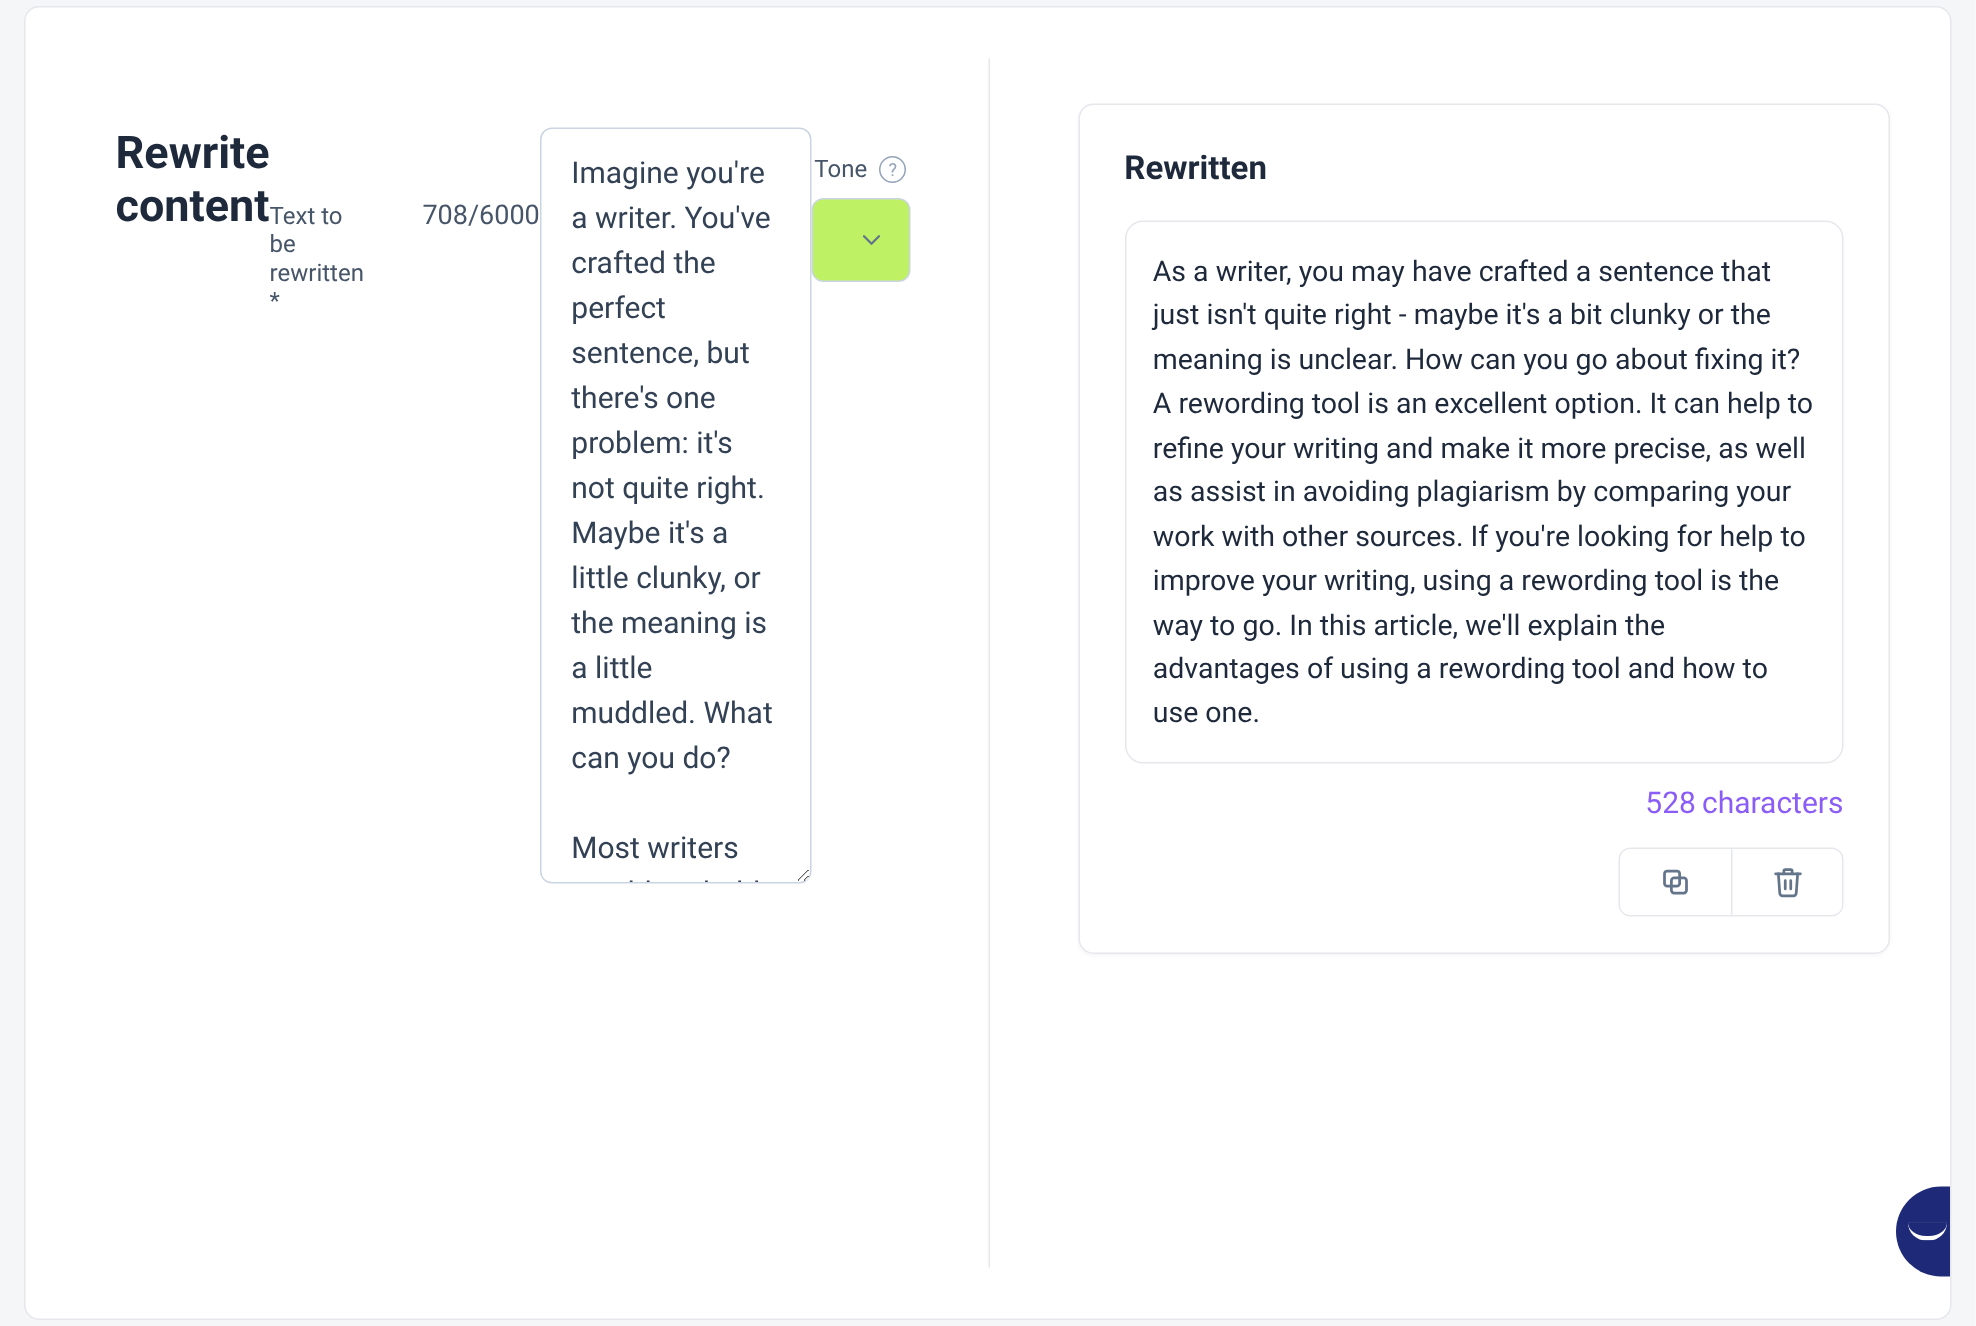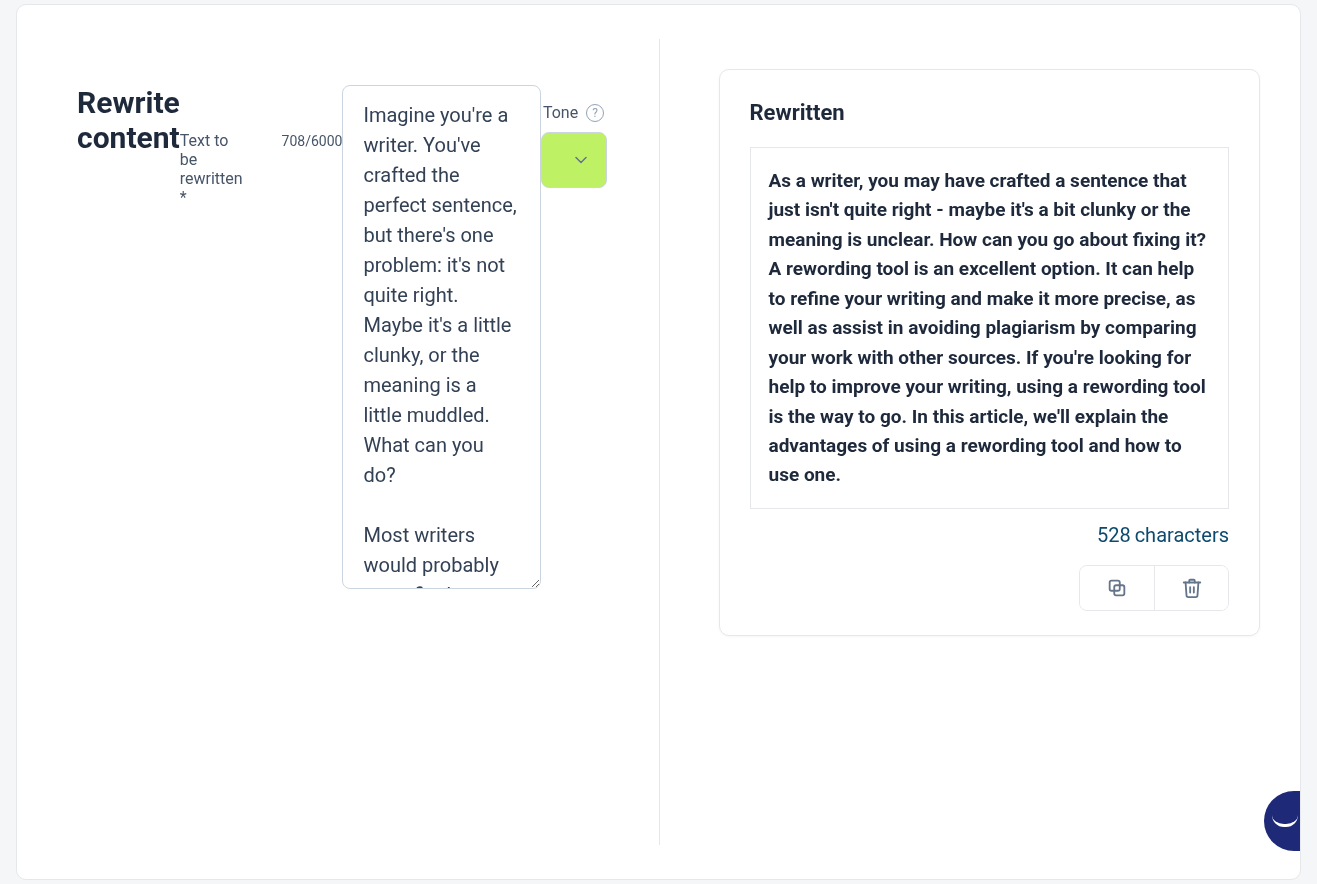--- a/index.html
+++ b/index.html
@@ -44,21 +44,21 @@
     justify-content: space-between;
     align-items: baseline;
     margin-bottom: 8px;
     gap: 39px;
   }
   .field-label {
     font-size: 16px;
     color: #475569;
   }
   .char-counter {
-    font-size: 14px;
+    font-size: 18px;
     color: #475569;
     margin-top: 48px;
   }
   .input-textarea {
     width: 100%;
     height: 504px;
     border: 1px solid #cbd5e1;
     border-radius: 8px;
     padding: 14px 20px;
     font-family: inherit;
@@ -124,33 +124,32 @@
     box-shadow: 0 1px 3px rgba(0,0,0,0.04);
   }
   .output-title {
     font-size: 22px;
     font-weight: 700;
     color:#1e293b;
     margin-bottom: 22px;
   }
   .output-box {
     border: 1px solid #e5e7eb;
-    border-radius: 0;
+    border-radius: 12px;
     padding: 18px 18px;
     font-size: 19px;
     line-height: 1.55;
     color:#1e293b;
-    font-weight:bold;
   }
   .output-footer {
     display:flex;
     justify-content: flex-end;
     align-items: center;
     margin-top: 14px;
-    color:#0c4a6e;
+    color:#8b5cf6;
     font-size: 20px;
     gap:4px;
   }
   .action-row {
     display:flex;
     justify-content:flex-end;
     margin-top: 18px;
   }
   .action-group {
     display:flex;

